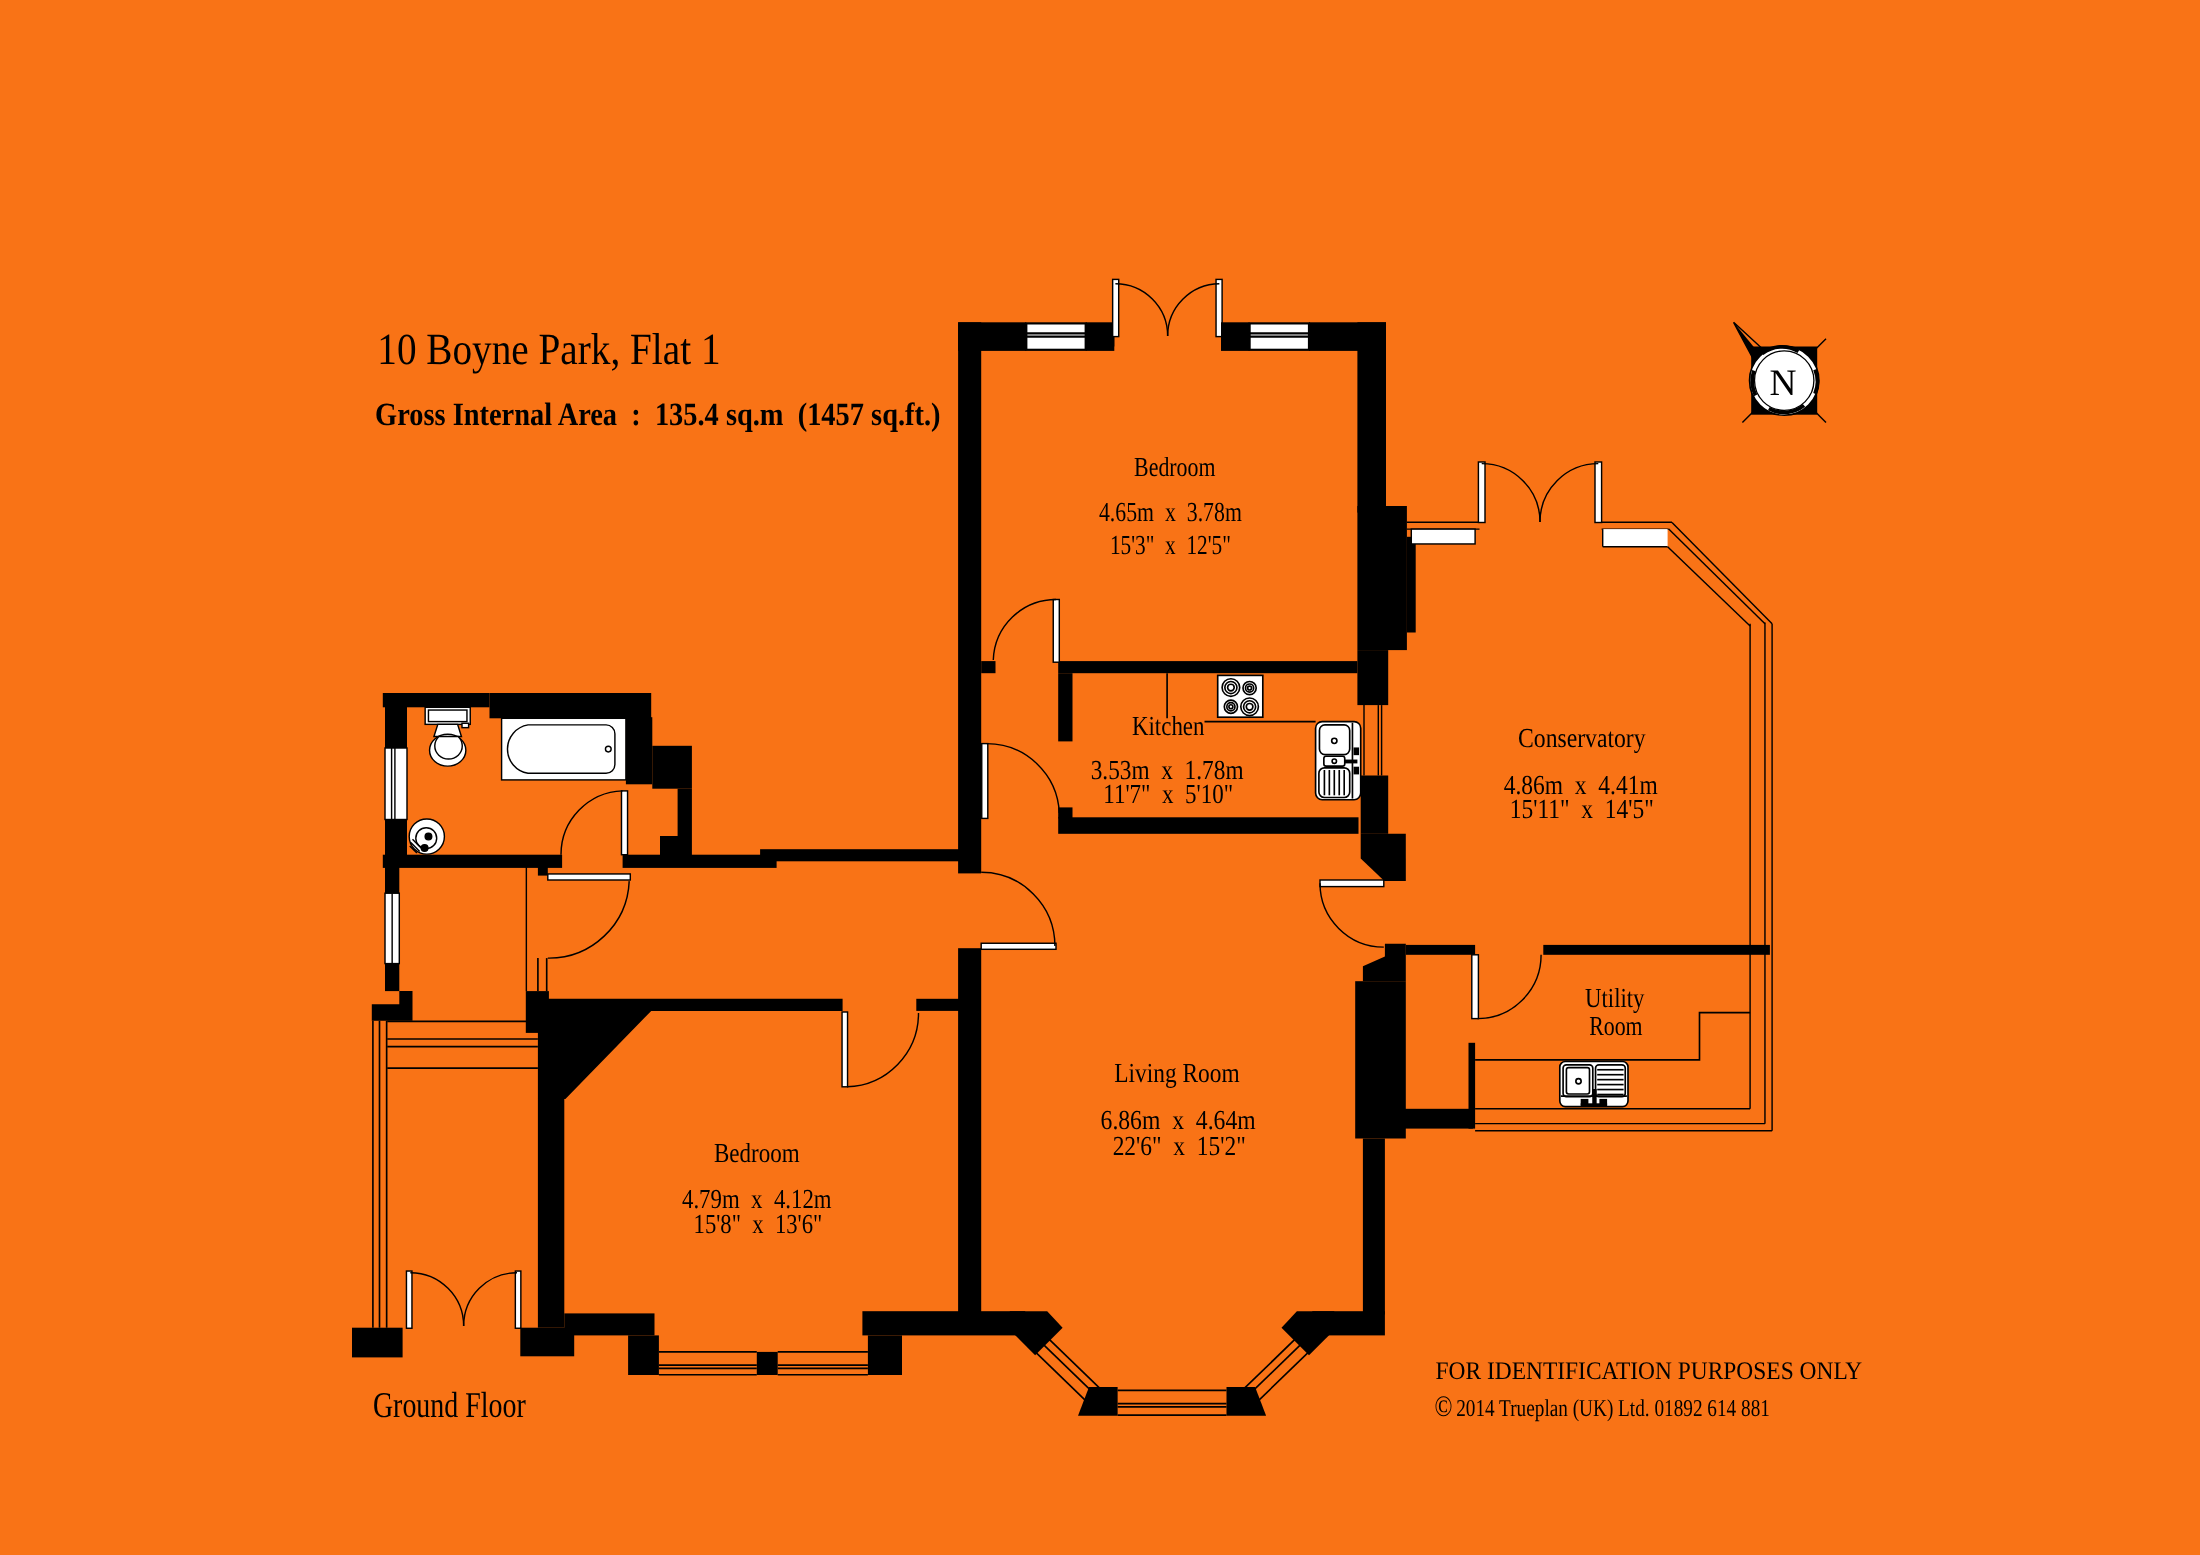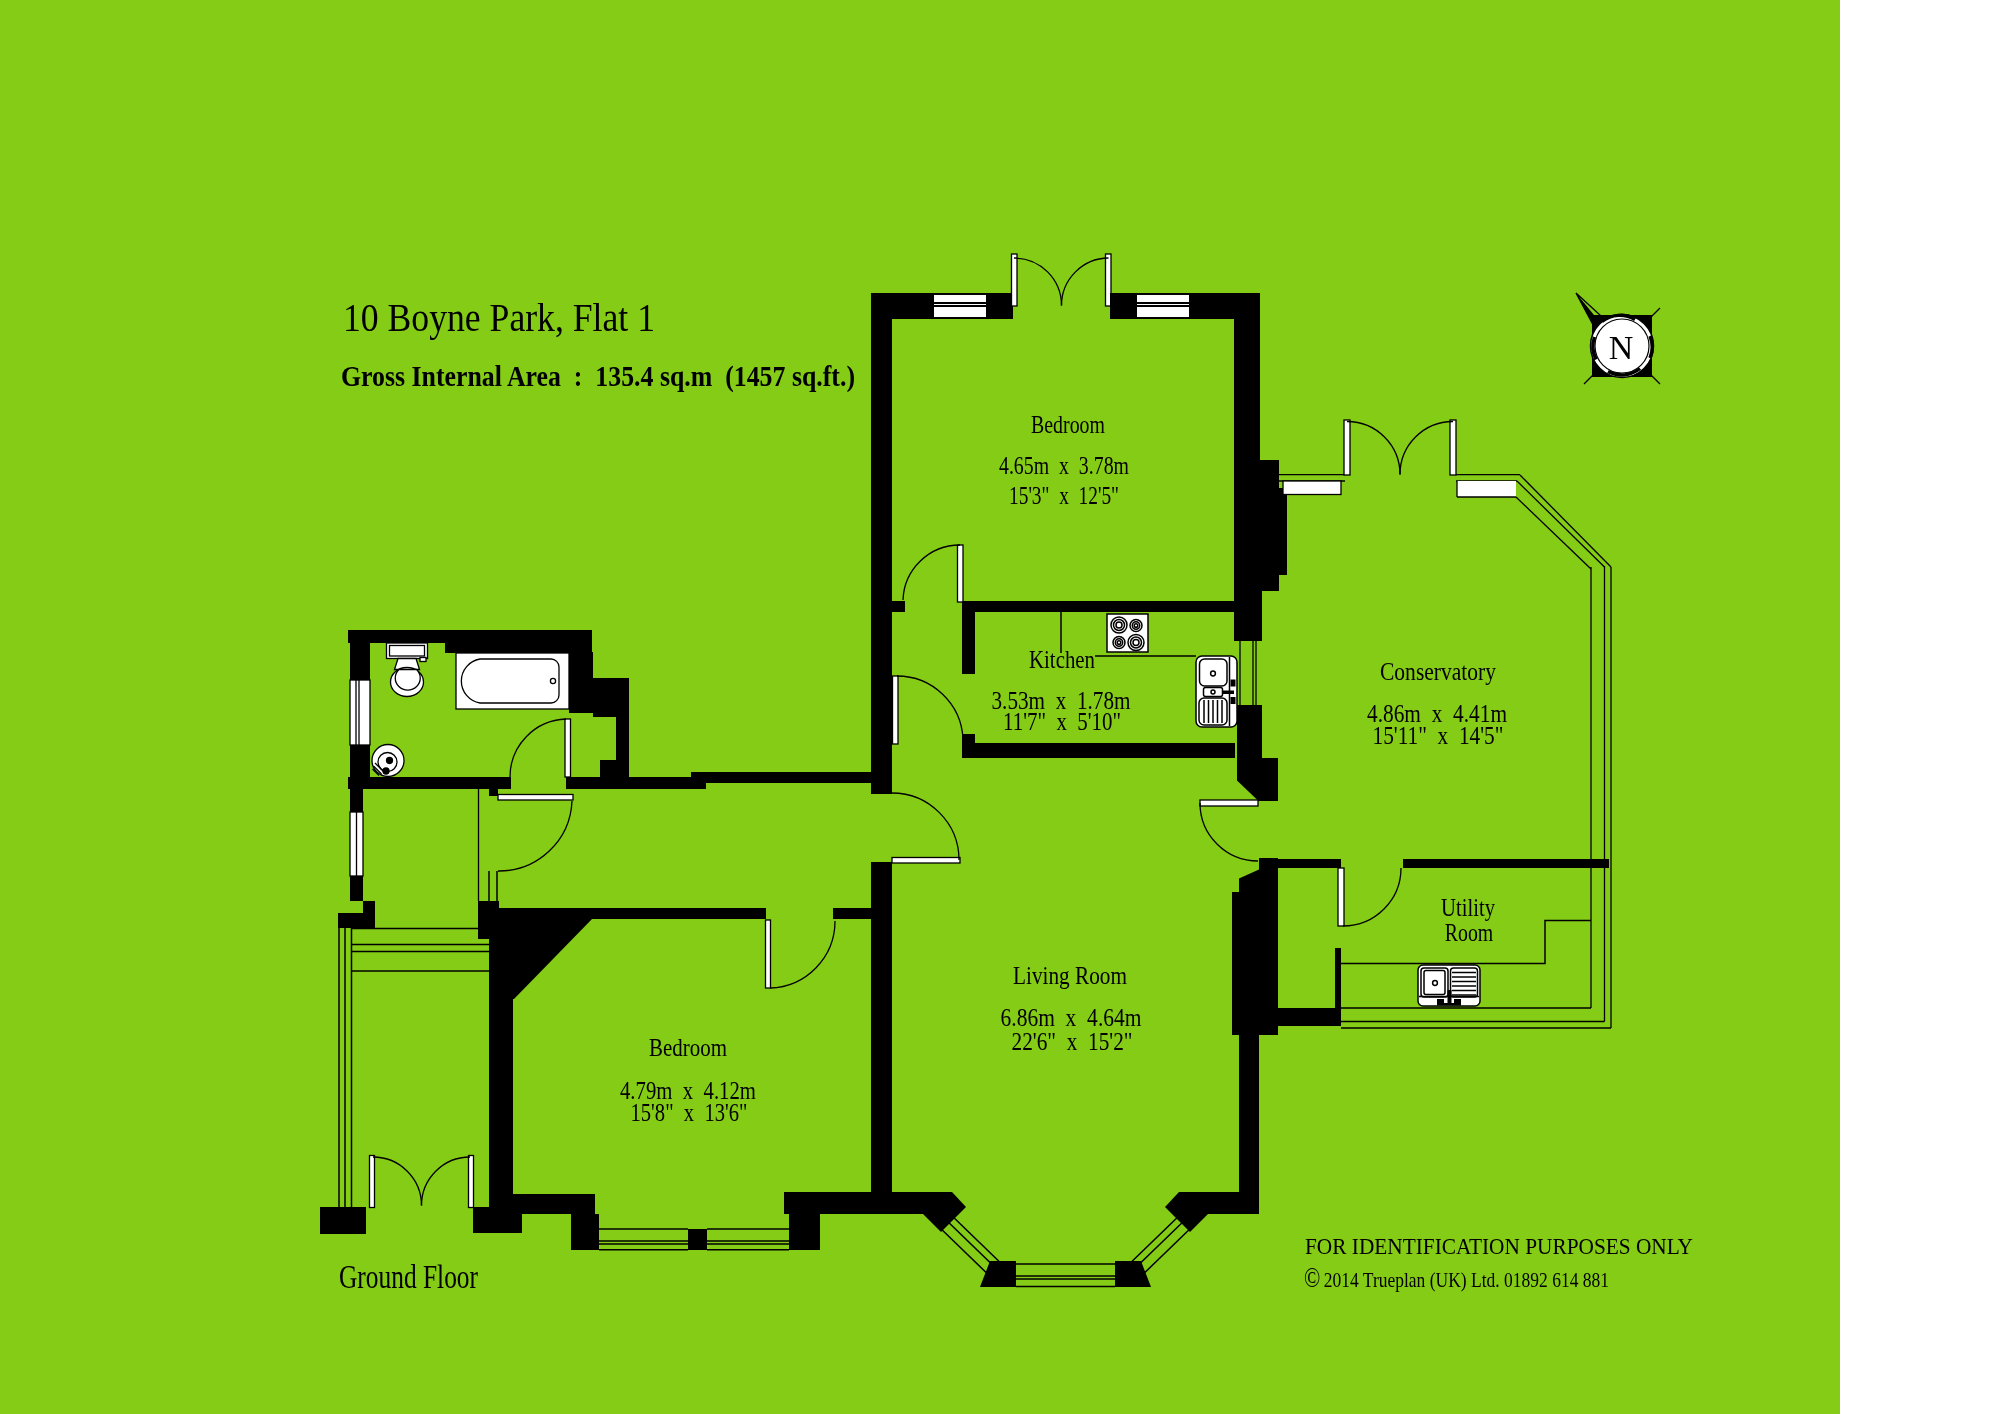--- a/index.html
+++ b/index.html
@@ -1,16 +1,16 @@
 <!DOCTYPE html>
 <html><head>
 <meta charset="utf-8">
 <style>
   html,body{margin:0;padding:0;background:#fff;}
-  .page{position:relative;width:1840px;height:1414px;background:#84cc16;overflow:hidden;}
+  .page{position:relative;width:2000px;height:1414px;background:#f97316;overflow:hidden;}
   svg{position:absolute;left:0;top:0;}
   text{font-family:"Liberation Serif", serif; fill:#000; -webkit-font-smoothing:antialiased;}
 </style>
 </head>
 <body>
 <div class="page">
 <svg width="2000" height="1414" viewBox="0 0 2000 1414">
 
 <text x="343" y="331" font-size="40.5" textLength="312" lengthAdjust="spacingAndGlyphs">10 Boyne Park, Flat 1</text>
 

